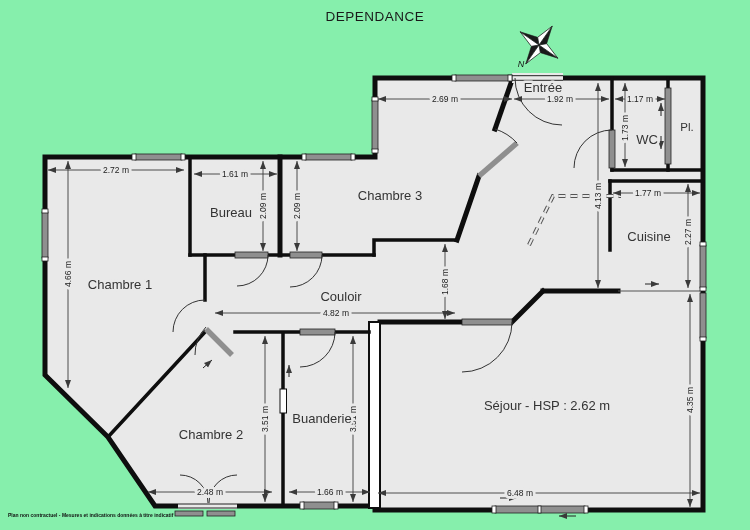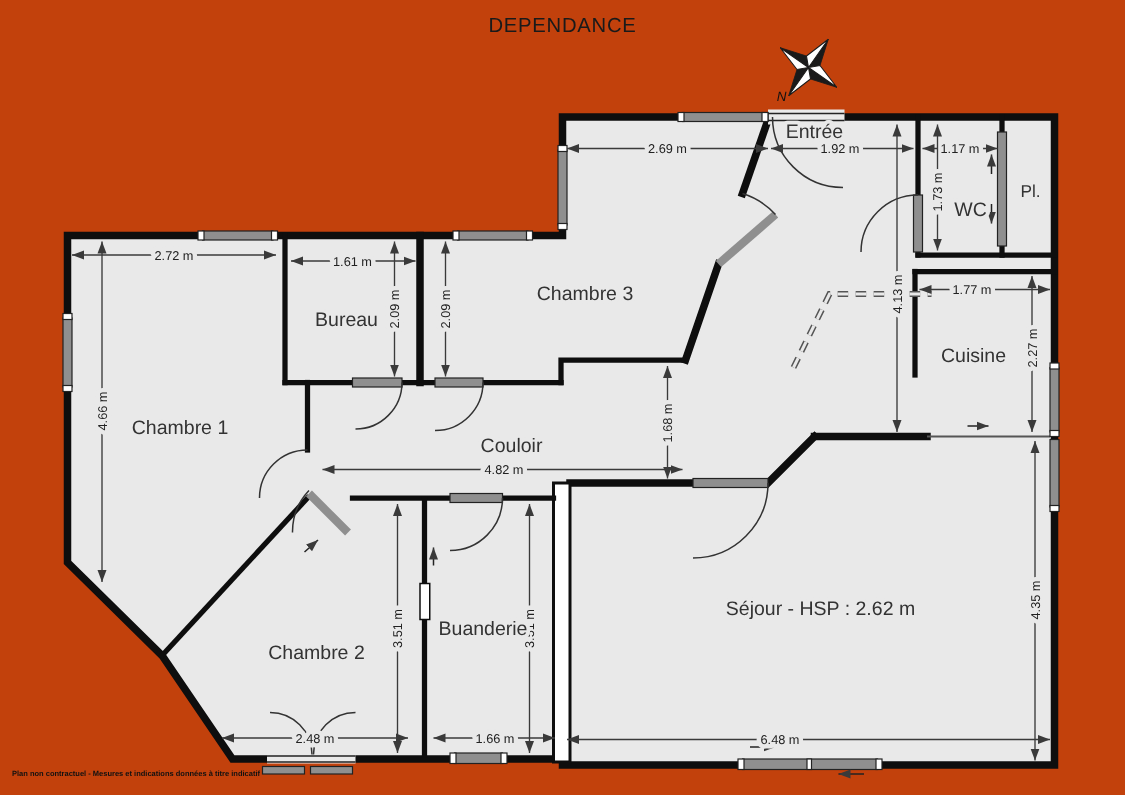--- a/index.html
+++ b/index.html
@@ -1,16 +1,16 @@
 <!DOCTYPE html>
 <html><head>
 <meta charset="utf-8">
 <style>
   html,body{margin:0;padding:0;background:#fff;}
-  #plan-page{position:relative;width:750px;height:530px;background:#c2410c;overflow:hidden;
+  #plan-page{position:relative;width:750px;height:530px;background:#86efac;overflow:hidden;
              font-family:"Liberation Sans",sans-serif;}
   svg{display:block;}
   .floor{fill:#e9e9e9;stroke:#0e0e0e;stroke-width:5;stroke-linejoin:miter;}
   .wall{stroke:#0e0e0e;stroke-width:3.5;fill:none;stroke-linecap:square;}
   .wall-thick{stroke:#0e0e0e;stroke-width:5;fill:none;stroke-linecap:square;}
   .wall-thin{stroke:#555;stroke-width:1.2;fill:none;}
   .hollow{fill:#ffffff;stroke:#0e0e0e;stroke-width:2;}
   .notch{fill:#ffffff;stroke:#0e0e0e;stroke-width:1;}
   .erase{fill:#e9e9e9;stroke:none;}
   .sill{stroke:#222;stroke-width:1;fill:none;}

